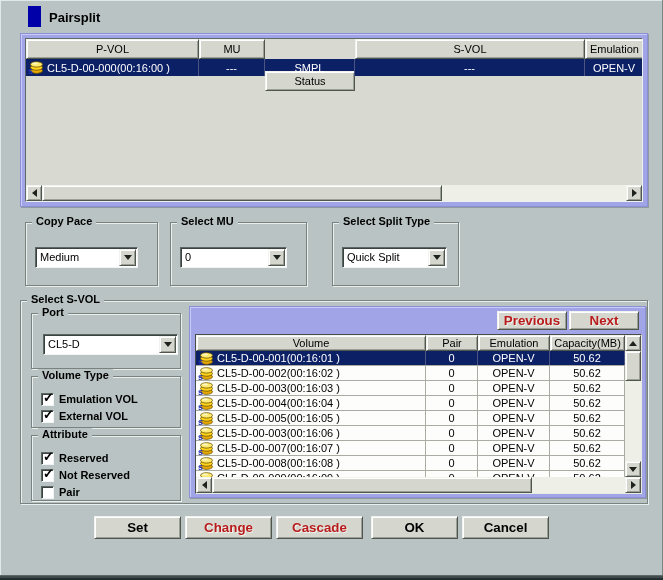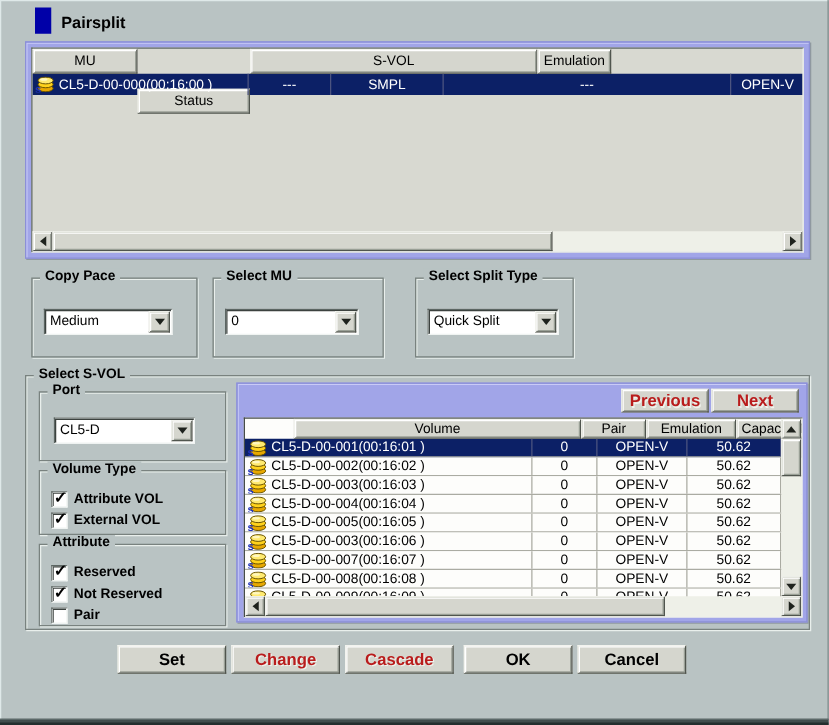--- a/index.html
+++ b/index.html
@@ -115,21 +115,21 @@
   }
   .btn.disabled { color:#b91c1c; text-shadow:1px 1px 0 #f0f2ec; }
 
   
   #vol-table {
     position:absolute; left:5px; top:27px; width:447px; height:160px;
     background:#fdfdfb;
     border:1px solid; border-color:#474d49 #e9ebe3 #e9ebe3 #474d49;
     overflow:hidden;
   }
-  #vol-table .thead-row { height:16px;padding-left:39px; }
+  #vol-table .thead-row { height:16px; }
   #vol-table .trow { height:15px; border-bottom:1px solid #aaaba2; }
   #vol-table .trow .td { border-right:1px solid #aaaba2; }
   #vol-table .trow.selected { background:#0c2066; color:#fff; }
   #vol-table .trow.selected .td { border-right:1px solid #4c5480; }
 
   .disk-icon { flex:0 0 auto; display:block; }
   .page-btn {
     position:absolute; top:4px; height:19px;
     display:flex; align-items:center; justify-content:center;
     white-space:nowrap;
@@ -143,21 +143,22 @@
 <body>
 
 <div id="window">
 
   <div class="abs title-square"></div>
   <div class="abs title-text">Pairsplit</div>
 
   <div class="abs lav-panel" id="top-panel">
     <div id="top-table-area">
       <div class="thead-row" id="pvol-headers">
-          <div class="th raised" style="width: 84px;">MU</div>
+          <div class="th raised" style="width: 173px;">P-VOL</div>
+          <div class="th raised" style="width: 66px;">MU</div>
           <div class="th raised" style="width: 90px; margin-top: 32px;">Status</div>
           <div class="th raised" style="width: 230px;">S-VOL</div>
           <div class="th raised" style="width: 59px;">Emulation</div>
         </div>
       <div id="pvol-rows">
           <div class="trow selected">
             <div class="td left" style="width: 173px;">
               <svg class="disk-icon" width="16" height="13" viewBox="0 0 16 13">
                 <ellipse cx="8.5" cy="9.7" rx="6" ry="2.7" fill="#e8a800" stroke="#6b5400" stroke-width="0.8"></ellipse>
                 <ellipse cx="8.5" cy="6.5" rx="6" ry="2.7" fill="#ffd21c" stroke="#6b5400" stroke-width="0.8"></ellipse>
@@ -214,36 +215,36 @@
           <span class="tri-down"></span>
         </div>
     </div>
   </div>
 
   <div class="groupbox" style="left:20px;top:300px;width:628px;height:204px;">
     <span class="gb-label">Select S-VOL</span>
 
     <div class="groupbox" style="left:10px;top:12px;width:150px;height:56px;">
       <span class="gb-label">Port</span>
-      <div class="combo" style="left:11px;top:20px;width:113px;padding-left:38px;">
+      <div class="combo" style="left:11px;top:20px;width:135px;padding-left:38px;">
         <span class="combo-value">CL5-D</span>
         <div class="combo-btn raised">
             <span class="tri-down"></span>
           </div>
       </div>
     </div>
 
     <div class="groupbox" style="left:10px;top:75px;width:150px;height:52px;">
       <span class="gb-label">Volume Type</span>
       <div id="vt-options">
           <div class="cb-row" style="top: 15px;">
             <span class="cb-box">
               <span class="check">✓</span>
             </span>
-            <span class="cb-label">Attribute VOL</span>
+            <span class="cb-label">Emulation VOL</span>
           </div>
           <div class="cb-row" style="top: 32px;">
             <span class="cb-box">
               <span class="check">✓</span>
             </span>
             <span class="cb-label">External VOL</span>
           </div>
         </div>
     </div>
 

